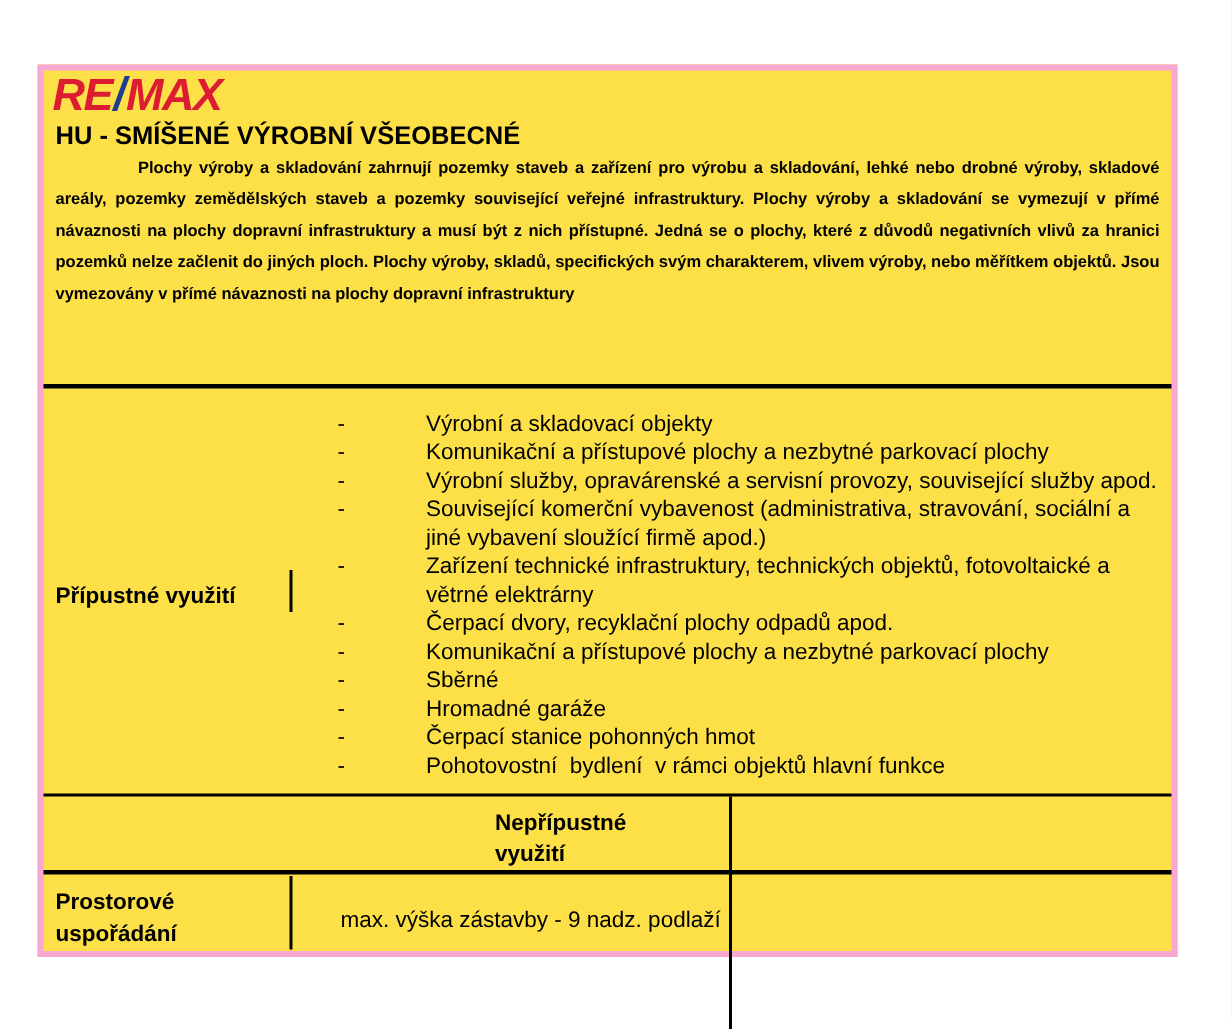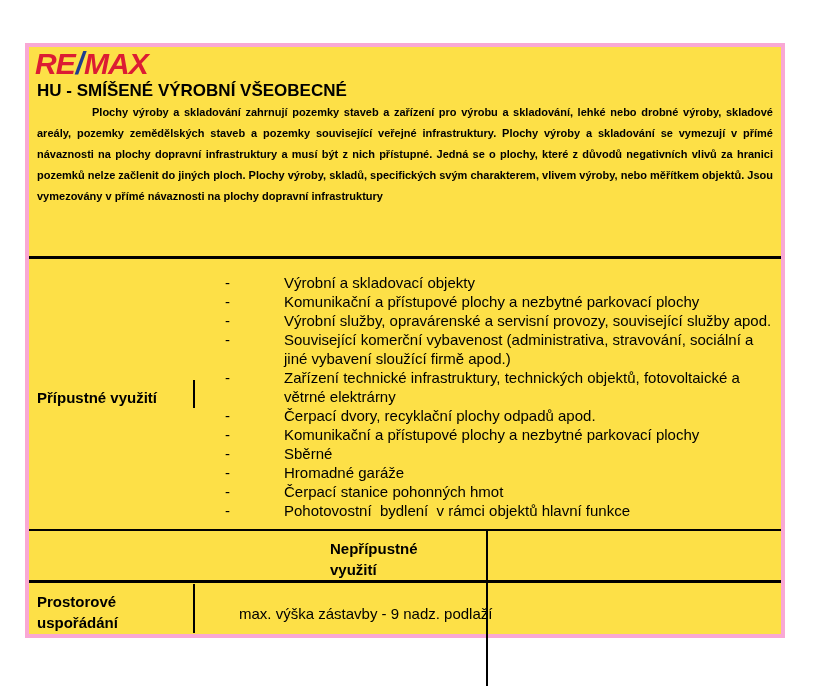--- a/index.html
+++ b/index.html
@@ -53,21 +53,21 @@
     margin-top: 1px;
   }
   
   .trow {
     display: flex;
     border-bottom: 2px solid #000;
     align-items: center;
   }
   .trow.row1 { flex: 1 1 auto; }
   .trow.row2 { height: 52px; border-bottom: 3px solid #000; flex-direction: column; }
-  .trow.row3 { height: 51px; border-bottom: none; gap: 12px; }
+  .trow.row3 { height: 51px; border-bottom: none; }
   .label-cell {
     width: 166px;
     flex: 0 0 166px;
     border-right: 2px solid #000;
     font-weight: bold;
     font-size: 15px;
     line-height: 21px;
     padding: 7px 4px 0 8px;
     white-space: pre-line;
   }

